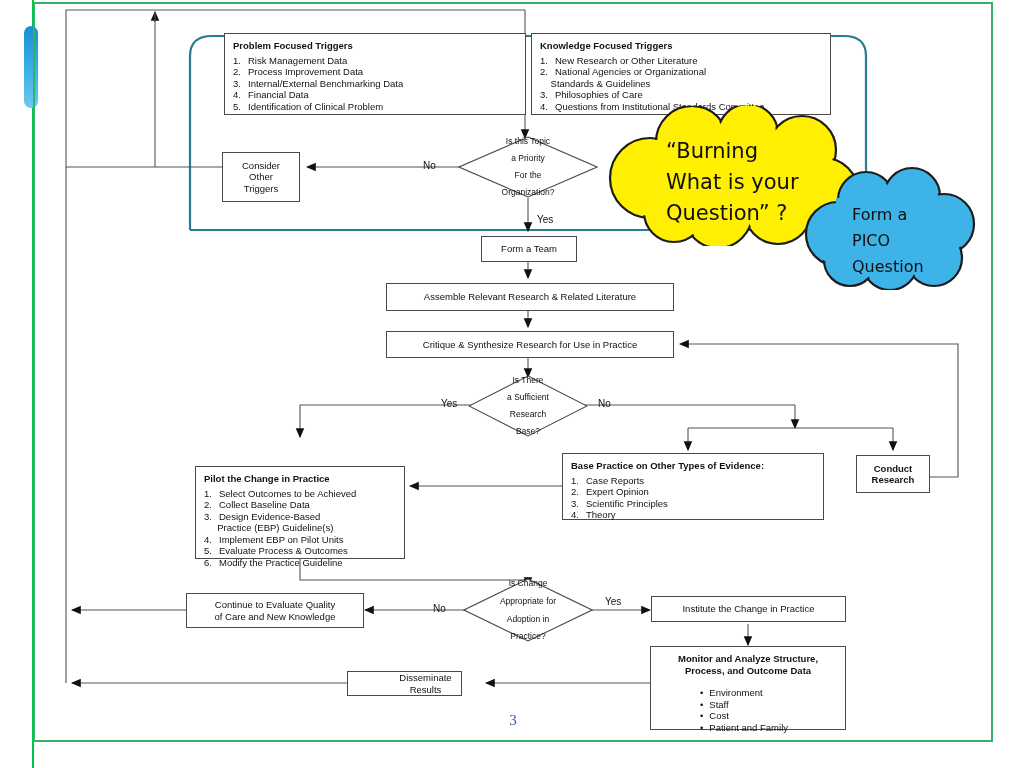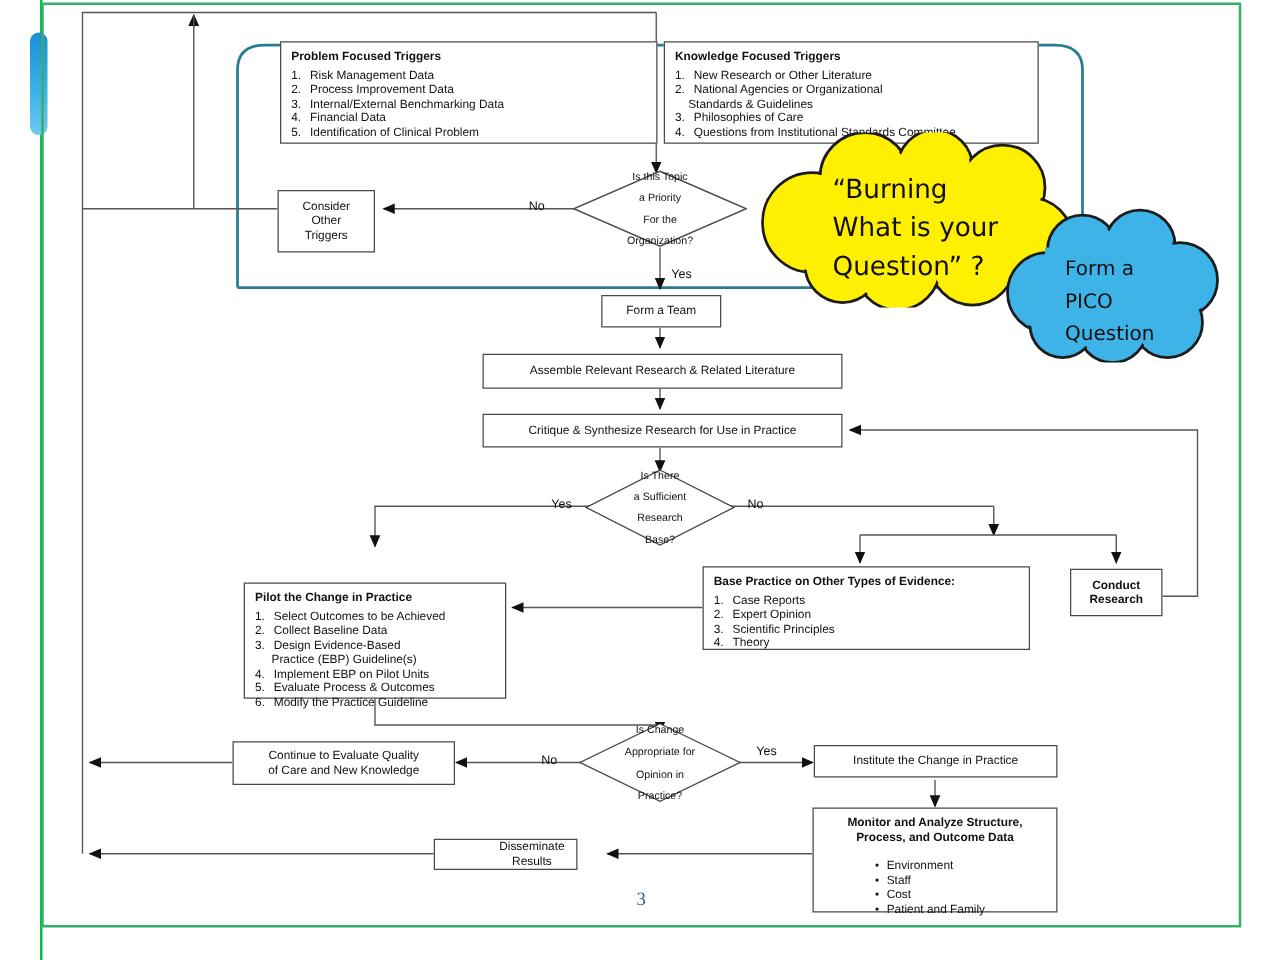--- a/index.html
+++ b/index.html
@@ -206,21 +206,21 @@
   <div class="box center" style="left:856px;top:455px;width:74px;height:38px;white-space:pre-line;font-weight:bold;">Conduct
 Research</div>
 
   <div class="diamond" style="left:463px;top:578px;width:130px;height:64px;">
     <svg width="130" height="64" viewBox="0 0 130 64" xmlns="http://www.w3.org/2000/svg">
       <polygon points="65,1 129,32 65,63 1,32" fill="#fff" stroke="#4a4a4a" stroke-width="1.1"></polygon>
     </svg>
     <div class="dlabel">
       <span>Is Change</span>
       <span>Appropriate for</span>
-      <span>Opinion in</span>
+      <span>Adoption in</span>
       <span>Practice?</span>
     </div>
   </div>
 
   <div class="elabel" style="left:433px;top:603px;">No</div>
   <div class="elabel" style="left:605px;top:596px;">Yes</div>
 
   <div class="box center" style="left:186px;top:593px;width:178px;height:35px;white-space:pre-line;">Continue to Evaluate Quality
 of Care and New Knowledge</div>
 

